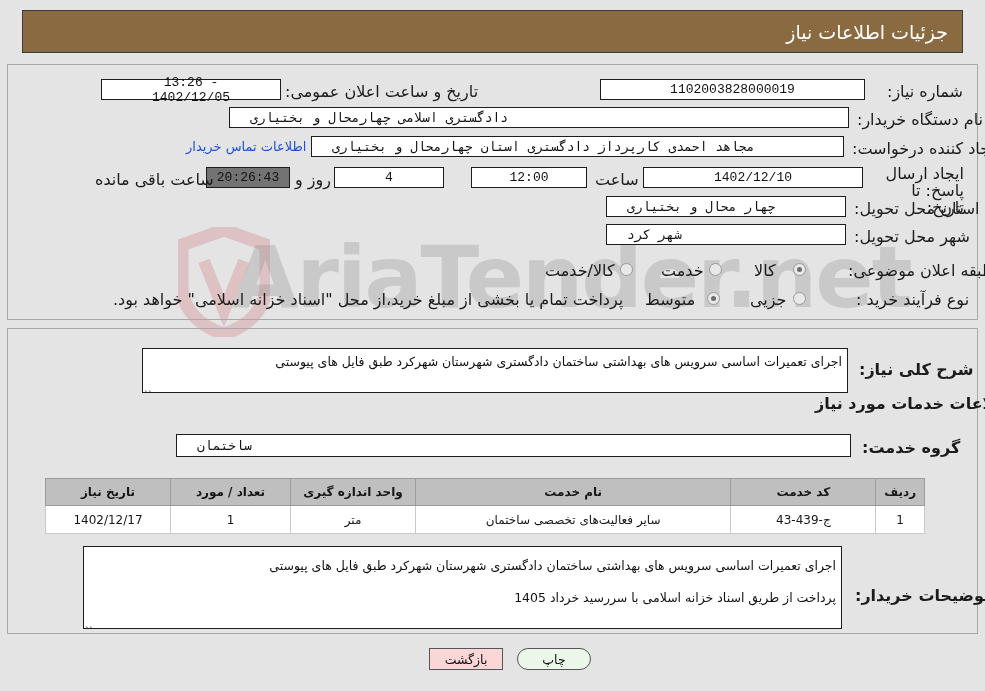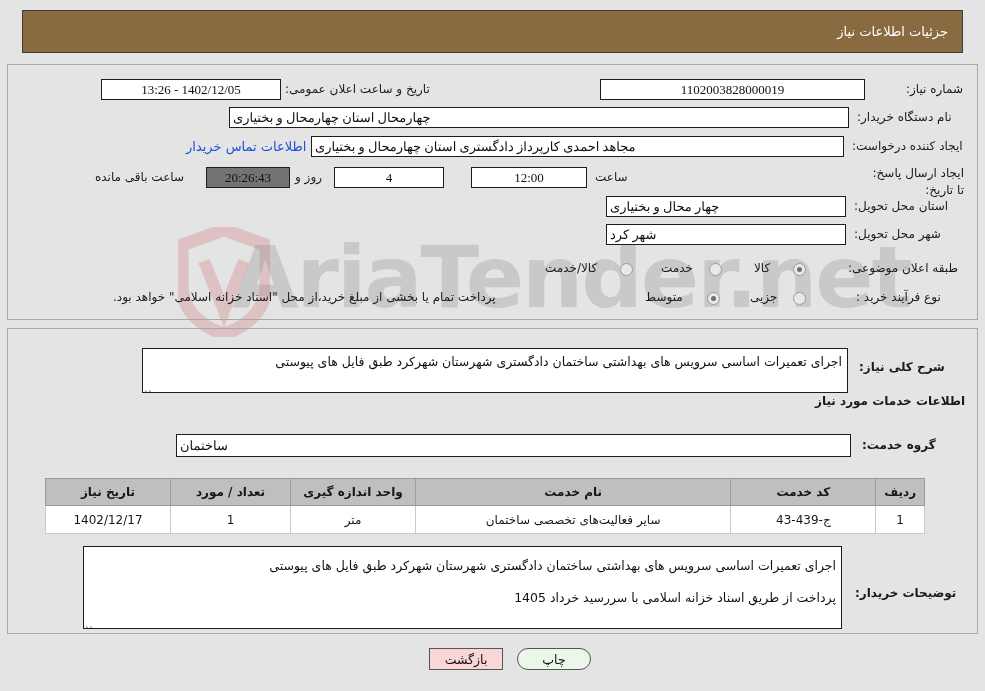--- a/index.html
+++ b/index.html
@@ -45,67 +45,68 @@
   }
 
   
   #title-bar {
     position: absolute;
     left: 22px; top: 10px;
     width: 941px; height: 43px;
     background: #8a6b41;
     border: 1px solid #3d3d3d;
     color: #ffffff;
-    font-size: 13px;
+    font-size: 19px;
     display: flex;
     align-items: center;
     justify-content: flex-start;
     padding-right: 14px;
     z-index: 3;
   }
 
   
   .panel {
     position: absolute;
     border: 1px solid #a8a8a8;
     background: transparent;
     z-index: 2;
   }
   #panel-top { left: 7px; top: 64px; width: 971px; height: 256px; }
   #panel-bottom { left: 7px; top: 328px; width: 971px; height: 306px; }
 
   
   .lbl {
     position: absolute;
-    font-size: 12px;
+    font-size: 16px;
     color: #1b1b1b;
     white-space: nowrap;
     text-align: right;
     z-index: 4;
   }
   .lbl.bold { font-weight: bold; }
   .link {
     position: absolute;
     font-size: 13px;
     color: #1f4fd8;
     white-space: nowrap;
     cursor: pointer;
     z-index: 4;
   }
   .fld {
     position: absolute;
     border: 1px solid #1d1d1d;
     background: #ffffff;
     font-size: 13px;
     color: #111;
-    padding: 0 3px;
+    padding: 0 20px;
     display: flex;
     align-items: center;
     z-index: 4;
-    font-family: Liberation Serif, serif;
+    font-family: Liberation Mono, monospace;
+    text-align: center;
   }
   .fld.center { justify-content: center; }
   .fld.right { justify-content: flex-end; }
   .fld.ltr { direction: ltr; justify-content: center; }
   .fld.cream { background: #737373; }
 
   
   .radio {
     position: absolute;
     width: 13px; height: 13px;
@@ -216,27 +217,28 @@
   <div class="panel" id="panel-top"></div>
   <div class="panel" id="panel-bottom"></div>
 
   <div class="lbl" style="left:875px; top:82px; width:88px;">شماره نیاز:</div>
   <div class="fld center ltr" style="left:600px; top:79px; width:265px; height:21px;">1102003828000019</div>
 
   <div class="lbl" style="left:285px; top:82px;">تاریخ و ساعت اعلان عمومی:</div>
   <div class="fld center ltr" style="left:101px; top:79px; width:180px; height:21px;">13:26 - 1402/12/05</div>
 
   <div class="lbl" style="left:857px; top:110px;">نام دستگاه خریدار:</div>
-  <div class="fld right" style="left:229px; top:107px; width:620px; height:21px;">چهارمحال استان چهارمحال و بختیاری</div>
+  <div class="fld right" style="left:229px; top:107px; width:620px; height:21px;">دادگستری اسلامی چهارمحال و بختیاری</div>
 
   <div class="lbl" style="left:852px; top:139px;">ایجاد کننده درخواست:</div>
   <div class="fld right" style="left:311px; top:136px; width:533px; height:21px;">مجاهد احمدی کارپرداز دادگستری استان چهارمحال و بختیاری</div>
   <div class="link" style="left:186px; top:139px;">اطلاعات تماس خریدار</div>
 
   <div class="lbl" style="left:872px; top:165px; width:92px; line-height:17px; white-space:normal;">ایجاد ارسال پاسخ: تا تاریخ:</div>
+  <div class="fld center ltr" style="left:643px; top:167px; width:220px; height:21px;">1402/12/10</div>
   <div class="lbl" style="left:595px; top:170px;">ساعت</div>
   <div class="fld center ltr" style="left:471px; top:167px; width:116px; height:21px;">12:00</div>
   <div class="fld center ltr" style="left:334px; top:167px; width:110px; height:21px;">4</div>
   <div class="lbl" style="left:295px; top:170px;">روز و</div>
   <div class="fld center cream ltr" style="left:206px; top:167px; width:84px; height:21px;">20:26:43</div>
   <div class="lbl" style="left:95px; top:170px;">ساعت باقی مانده</div>
 
   <div class="lbl" style="left:854px; top:199px;">استان محل تحویل:</div>
   <div class="fld right" style="left:606px; top:196px; width:240px; height:21px;">چهار محال و بختیاری</div>
 

